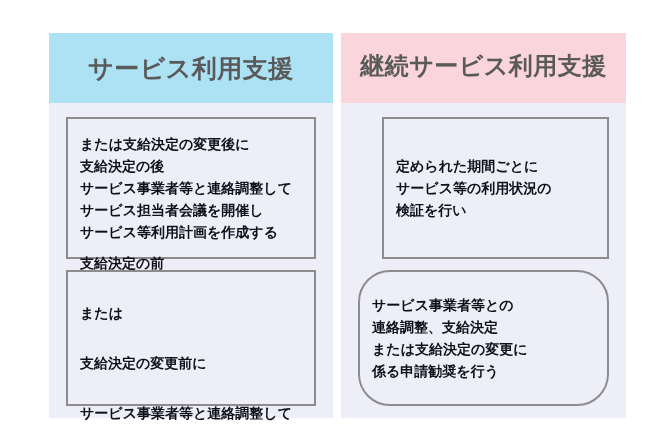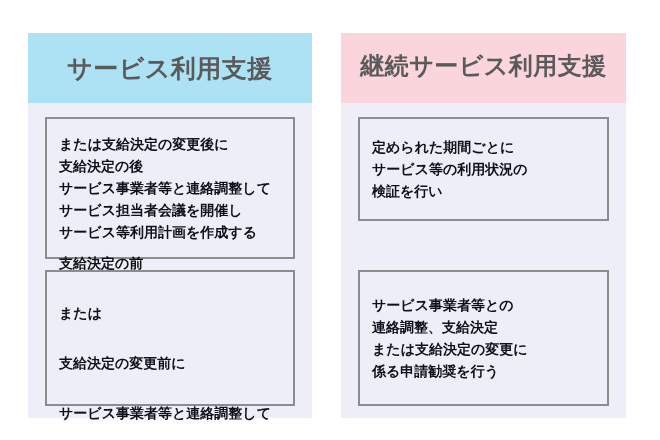--- a/index.html
+++ b/index.html
@@ -17,21 +17,21 @@
     position: relative;
     width: 660px;
     height: 440px;
   }
   .panel {
     position: absolute;
     top: 33px;
     height: 385px;
     background: #eeeef9;
   }
-  #panel-left  { left: 28px;  width: 284px; }
+  #panel-left  { left: 49px;  width: 284px; }
   #panel-right { left: 341px; width: 285px; }
 
   .panel-header {
     position: absolute;
     left: 0;
     top: 0;
     width: 100%;
     height: 70px;
     display: flex;
     align-items: center;
@@ -65,22 +65,22 @@
     border: 2px solid #8c8c8c;
     background: #eeeef9;
     box-sizing: border-box;
     padding: 10px 12px;
     display: flex;
     flex-direction: column;
     justify-content: center;
   }
   #box-l1 { top: 14px;  height: 142px; }
   #box-l2 { top: 167px; height: 136px; gap: 28px; }
-  #box-r1 { top: 14px;  height: 104px; }
-  #box-r2 { top: 167px; height: 136px; }
+  #box-r1 { top: 14px;  height: 142px; margin-left: 24px; }
+  #box-r2 { top: 167px; height: 136px; border-radius: 32px; }
 
   .infobox .line {
     font-size: 14px;
     font-weight: bold;
     color: #101018;
     line-height: 22px;
     white-space: nowrap;
     letter-spacing: 0px;
   }
   #box-l1 .line { font-size: 14px; }

